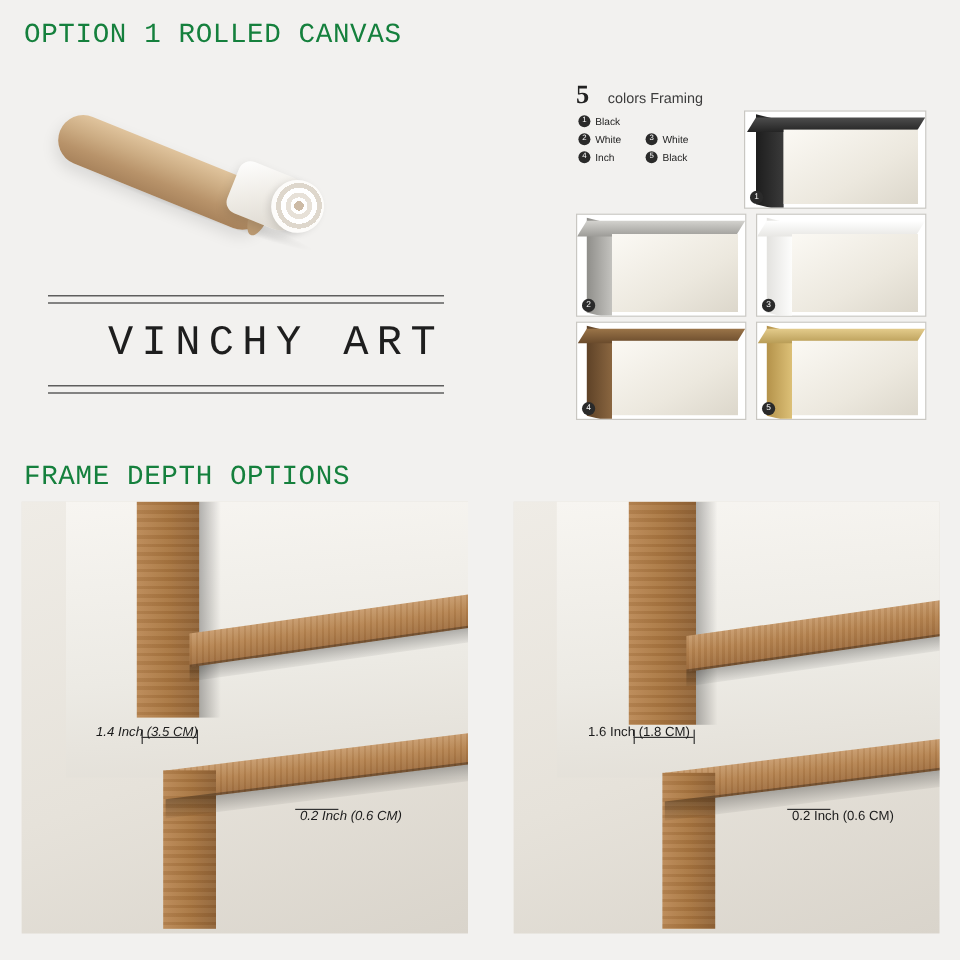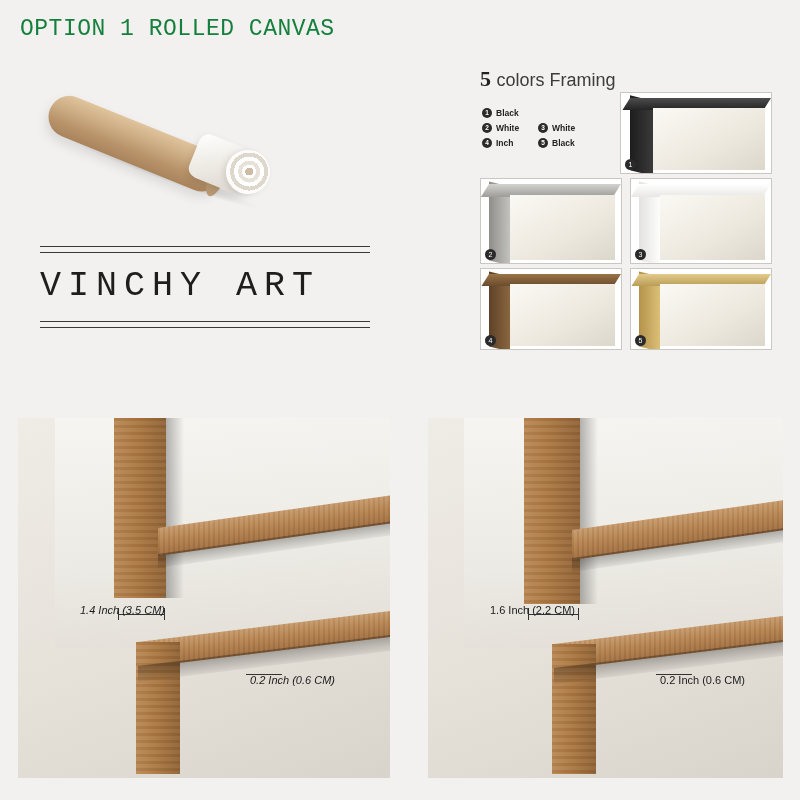--- a/index.html
+++ b/index.html
@@ -109,21 +109,21 @@
     background: #3a3a3a;
     width: 100%;
   }
   .logo-rule.thin { height: 1px; }
   .logo-gap { height: 5px; }
   .logo-text {
     font-family: "Liberation Mono", monospace;
     font-size: 35px;
     letter-spacing: 7px;
     color: #1e1e1e;
-    text-align: left;
+    text-align: right;
     padding: 13px 0 15px;
     white-space: nowrap;
   }
 
   
   .frames-panel {
     position: absolute;
     left: 470px;
     top: 56px;
     width: 310px;
@@ -136,33 +136,32 @@
     white-space: nowrap;
   }
   .frames-head .big {
     font-family: "Liberation Serif", serif;
     font-size: 22px;
     font-weight: bold;
     color: #222;
   }
   .frames-head .sub {
     font-family: "Liberation Sans", sans-serif;
-    font-size: 18px;
+    font-size: 12px;
     color: #3c3c3c;
-    margin-left: 1px;
+    margin-left: 11px;
   }
 
   .legend {
     position: absolute;
     left: 12px;
-    top: 52px;
+    top: 40px;
     width: 130px;
     font-size: 8.5px;
     color: #222;
-    font-weight: bold;
   }
   .legend-row {
     display: flex;
     align-items: center;
     margin-bottom: 5px;
   }
   .legend-item {
     display: flex;
     align-items: center;
     width: 56px;
@@ -407,20 +406,21 @@
       <div class="fr">
         <div class="art"></div>
         <div class="bar-v" style="background:linear-gradient(90deg,#b4924a,#dcc077);"></div>
         <div class="bar-h" style="background:linear-gradient(180deg,#e3cb8b,#b99d57);"></div>
         <div class="inner"></div>
       </div>
       <span class="num">5</span>
     </div>
   </div>
 
+  <div class="section-title" id="title-depth">FRAME DEPTH OPTIONS</div>
 
   <div class="depth-photo" id="depth-left">
     <div class="wall"></div>
     <div class="canvas-face"></div>
 
     <div class="wood vert" style="left:96px; top:0; width:52px; height:180px;"></div>
     <div class="shadowband" style="left:148px; top:0; width:18px; height:180px; background:linear-gradient(90deg,rgba(0,0,0,0.28),rgba(0,0,0,0));"></div>
 
     <div class="wood" style="left:140px; top:110px; width:250px; height:28px; transform:skewY(-8deg); transform-origin:left top;"></div>
     <div class="shadowband" style="left:140px; top:136px; width:250px; height:14px; transform:skewY(-8deg); transform-origin:left top;"></div>
@@ -448,19 +448,19 @@
     <div class="wood" style="left:144px; top:112px; width:240px; height:30px; transform:skewY(-8deg); transform-origin:left top;"></div>
     <div class="shadowband" style="left:144px; top:140px; width:240px; height:14px; transform:skewY(-8deg); transform-origin:left top;"></div>
 
     <div class="wood" style="left:126px; top:226px; width:250px; height:26px; transform:skewY(-7deg); transform-origin:left top;"></div>
     <div class="wood vert" style="left:124px; top:226px; width:44px; height:130px;"></div>
     <div class="shadowband" style="left:126px; top:250px; width:250px; height:16px; transform:skewY(-7deg); transform-origin:left top;"></div>
 
     <div class="dim-line" style="left:100px; top:196px; width:50px;"></div>
     <div class="dim-tick" style="left:100px; top:190px; height:12px;"></div>
     <div class="dim-tick" style="left:150px; top:190px; height:12px;"></div>
-    <div class="dim-label" style="left:62px; top:186px;">1.6 Inch (2.2 CM)</div>
+    <div class="dim-label" style="left:62px; top:186px;">1.6 Inch (1.8 CM)</div>
 
     <div class="dim-line" style="left:228px; top:256px; width:36px;"></div>
     <div class="dim-label" style="left:232px; top:256px;">0.2 Inch (0.6 CM)</div>
   </div>
 
 </div>
 
 </body></html>

